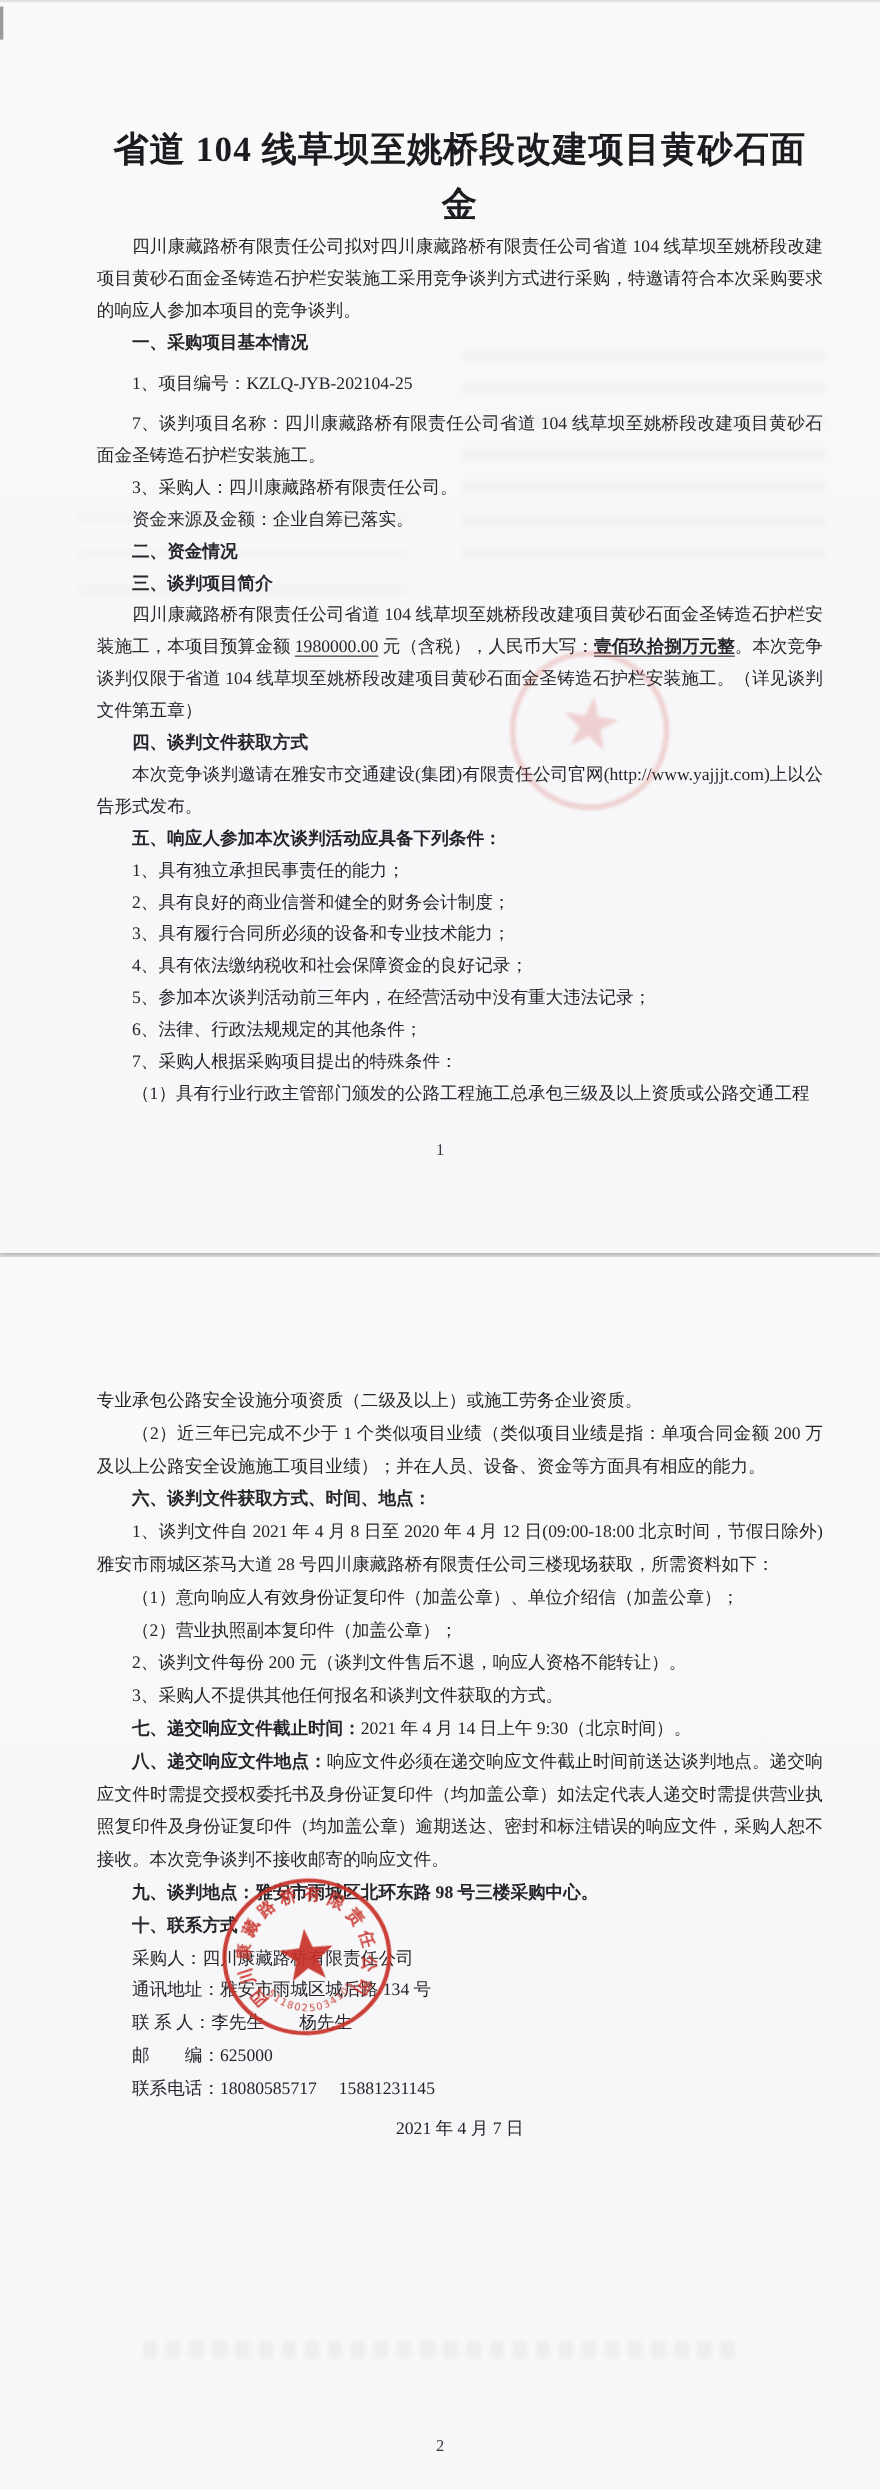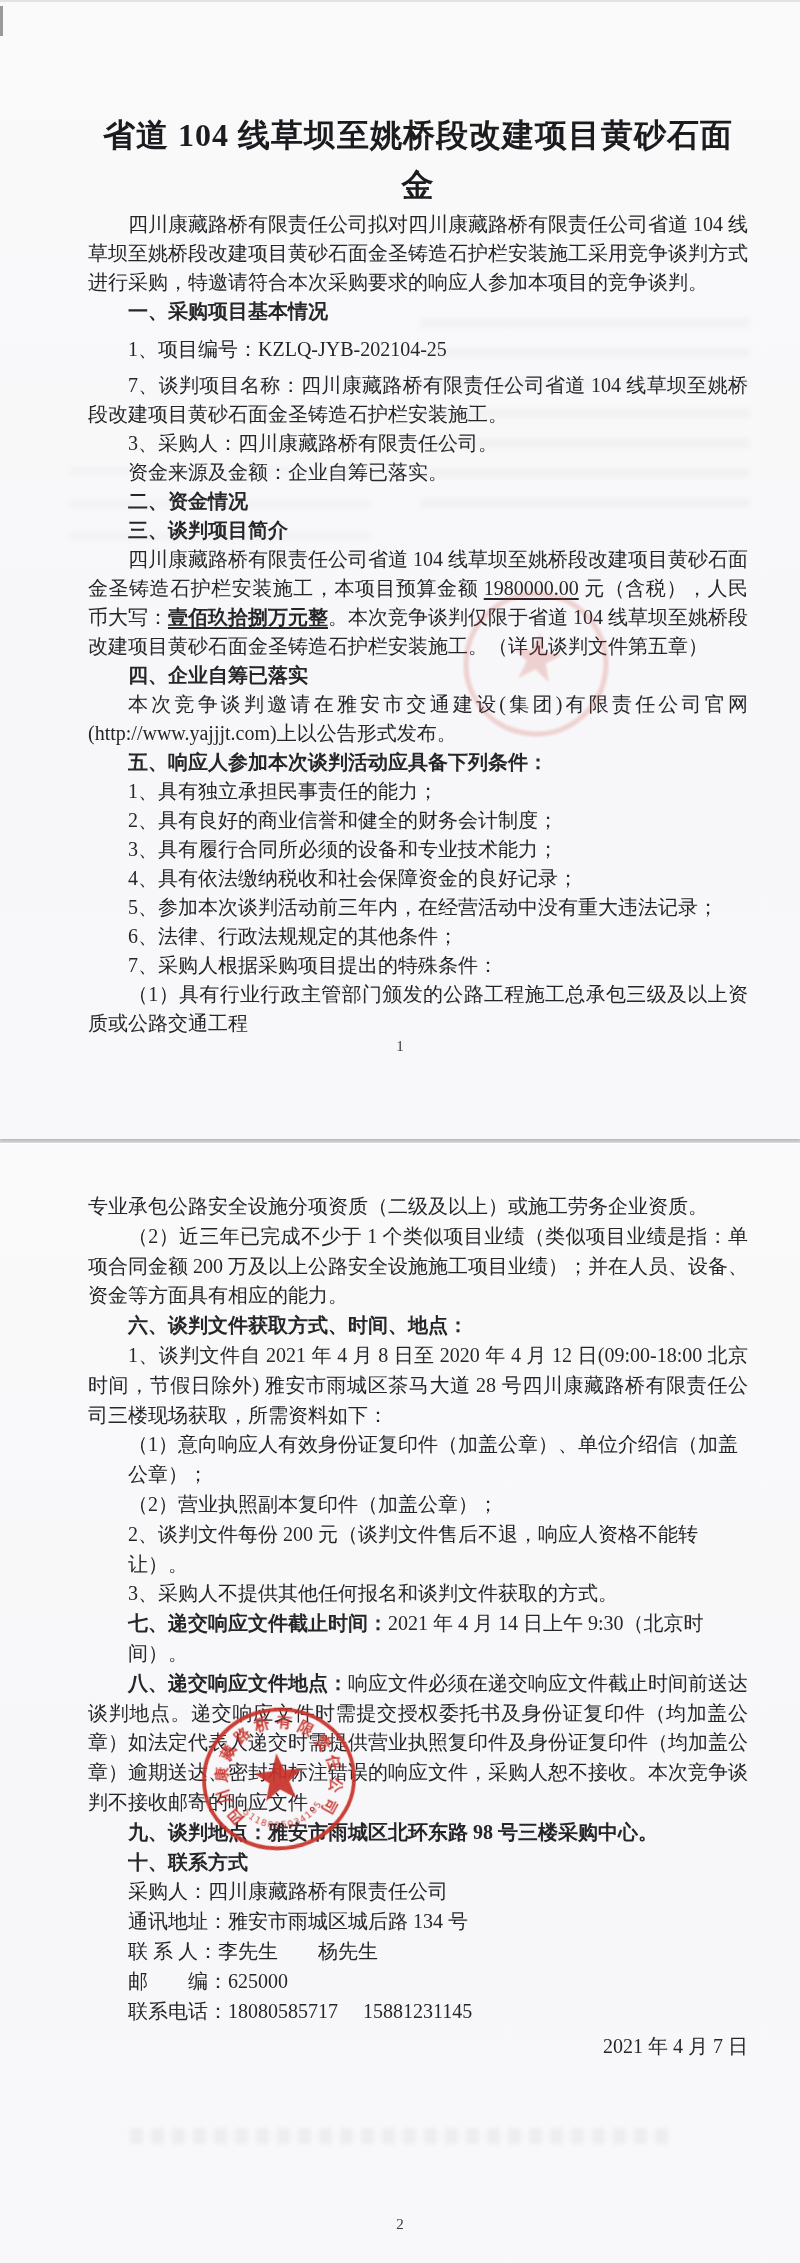--- a/index.html
+++ b/index.html
@@ -15,34 +15,34 @@
     position:relative;
     width:800px;
     background:linear-gradient(180deg,#fafafb 0%,#f7f7f9 60%,#f8f8fa 100%);
     overflow:hidden;
   }
   .page1{height:1137px;border-top:2px solid #e2e2e4;box-shadow:0 2px 3px rgba(0,0,0,.18);}
   .page-gap{height:4px;background:#dddddf;}
   .page2{height:1122px;border-top:1px solid #ffffff;}
   .corner-mark{position:absolute;left:0;top:4px;width:3px;height:30px;background:#4a4a4e;opacity:.55;}
   .content{padding:108px 52px 0 88px;}
-  .page2 .content{padding-top:48px;}
-  .ln{line-height:29px;font-size:20px;}
+  .page2 .content{padding-top:115px;}
+  .ln{line-height:29px;font-size:16px;}
   .page2 .ln{line-height:29.8px;}
   .t{
     text-align:center;font-size:32px;font-weight:bold;line-height:50px;
     letter-spacing:1px;color:#1c1c20;padding-left:0;text-indent:0;
   }
   .t.last{margin-bottom:34px;}
   .p{text-align:justify;text-indent:2em;}
   .pn{text-align:justify;}
   .h{padding-left:2em;font-weight:bold;}
   .l{padding-left:2em;}
   .c{padding-left:2em;white-space:pre-wrap;}
-  .d{text-align:right;margin-top:6px;}
+  .d{text-align:center;margin-top:6px;}
   .g8{margin-top:9px;margin-bottom:7px;}
   .b{font-weight:bold;}
   .u{text-decoration:underline;text-underline-offset:3px;}
   .pagenum{
     position:absolute;left:0;width:100%;text-align:center;
     font-size:15px;color:#3a3a3e;
   }
   .page1 .pagenum{top:1036px;}
   .page2 .pagenum{top:1072px;}
   
@@ -87,21 +87,21 @@
         <div class="ln t"><span>省道 104 线草坝至姚桥段改建项目黄砂石面金</span></div>
         <div class="ln p"><span>四川康藏路桥有限责任公司拟对四川康藏路桥有限责任公司省道 104 线草坝至姚桥段改建项目黄砂石面金圣铸造石护栏安装施工采用竞争谈判方式进行采购，特邀请符合本次采购要求的响应人参加本项目的竞争谈判。</span></div>
         <div class="ln h"><span>一、采购项目基本情况</span></div>
         <div class="ln l g8"><span>1、项目编号：KZLQ-JYB-202104-25</span></div>
         <div class="ln p"><span>7、谈判项目名称：四川康藏路桥有限责任公司省道 104 线草坝至姚桥段改建项目黄砂石面金圣铸造石护栏安装施工。</span></div>
         <div class="ln l"><span>3、采购人：四川康藏路桥有限责任公司。</span></div>
         <div class="ln l"><span>资金来源及金额：企业自筹已落实。</span></div>
         <div class="ln h"><span>二、资金情况</span></div>
         <div class="ln h"><span>三、谈判项目简介</span></div>
         <div class="ln p"><span>四川康藏路桥有限责任公司省道 104 线草坝至姚桥段改建项目黄砂石面金圣铸造石护栏安装施工，本项目预算金额 </span><span class="u">1980000.00</span><span> 元（含税），人民币大写：</span><span class="b u">壹佰玖拾捌万元整</span><span>。本次竞争谈判仅限于省道 104 线草坝至姚桥段改建项目黄砂石面金圣铸造石护栏安装施工。（详见谈判文件第五章）</span></div>
-        <div class="ln h"><span>四、企业自筹已落实</span></div>
+        <div class="ln h"><span>四、谈判文件获取方式</span></div>
         <div class="ln p"><span>本次竞争谈判邀请在雅安市交通建设(集团)有限责任公司官网(http://www.yajjjt.com)上以公告形式发布。</span></div>
         <div class="ln h"><span>五、响应人参加本次谈判活动应具备下列条件：</span></div>
         <div class="ln l"><span>1、具有独立承担民事责任的能力；</span></div>
         <div class="ln l"><span>2、具有良好的商业信誉和健全的财务会计制度；</span></div>
         <div class="ln l"><span>3、具有履行合同所必须的设备和专业技术能力；</span></div>
         <div class="ln l"><span>4、具有依法缴纳税收和社会保障资金的良好记录；</span></div>
         <div class="ln l"><span>5、参加本次谈判活动前三年内，在经营活动中没有重大违法记录；</span></div>
         <div class="ln l"><span>6、法律、行政法规规定的其他条件；</span></div>
         <div class="ln l"><span>7、采购人根据采购项目提出的特殊条件：</span></div>
         <div class="ln p"><span>（1）具有行业行政主管部门颁发的公路工程施工总承包三级及以上资质或公路交通工程</span></div>

